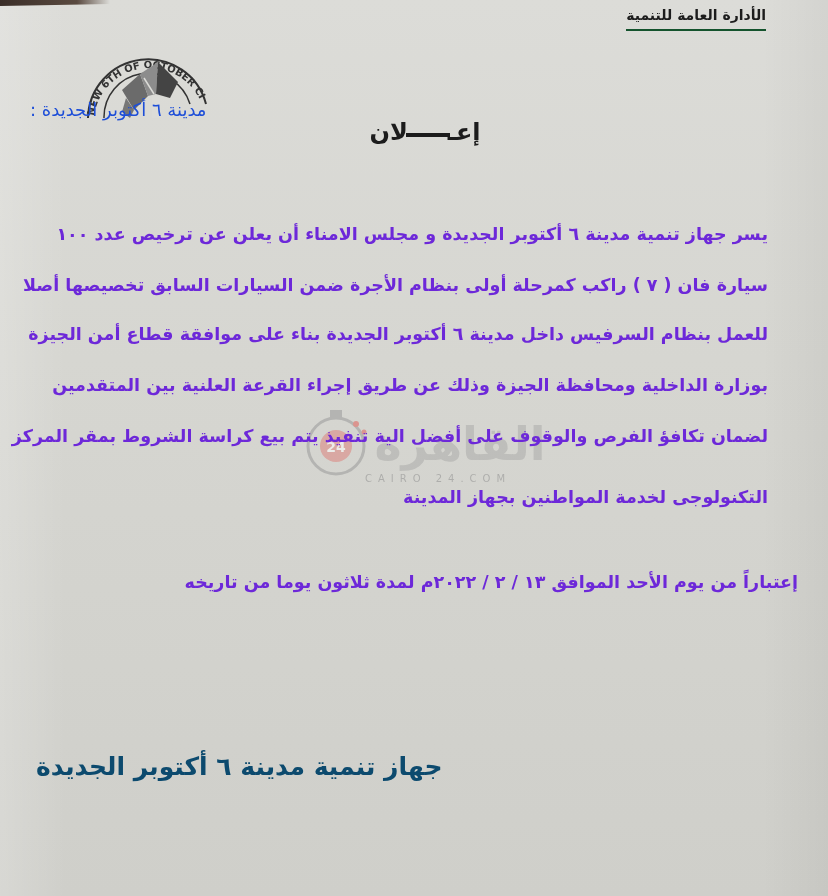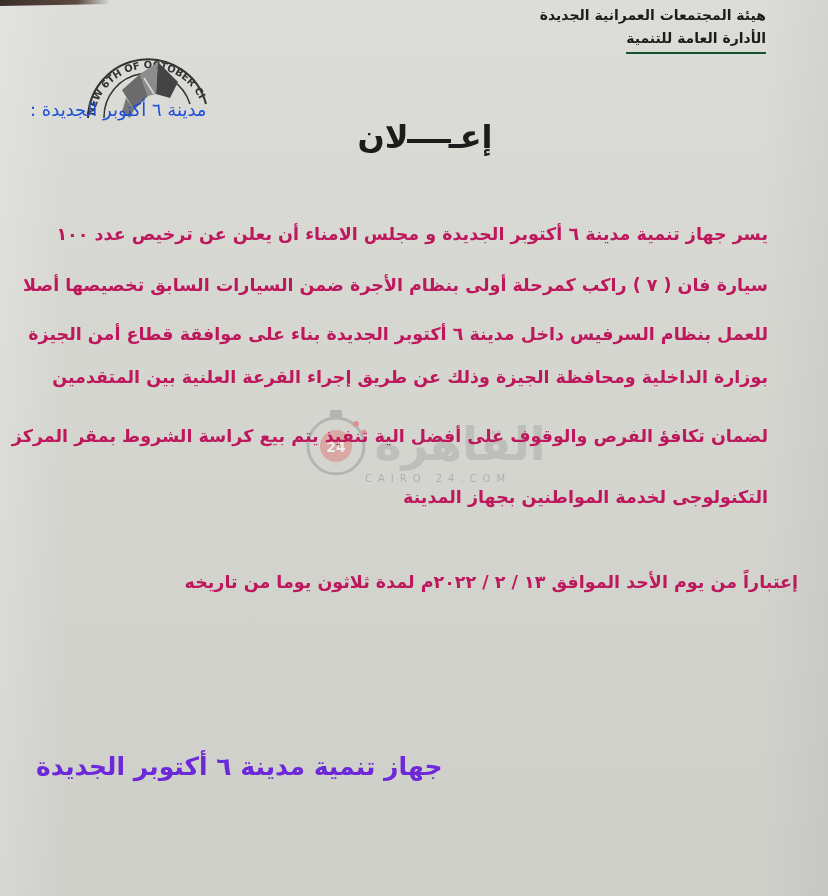--- a/index.html
+++ b/index.html
@@ -72,21 +72,21 @@
       white-space: nowrap;
     }
     
     .title {
       position: absolute;
       left: 330px;
       top: 118px;
       width: 190px;
       text-align: center;
       direction: rtl;
-      font-size: 32px;
+      font-size: 24px;
       font-weight: bold;
       letter-spacing: 2px;
     }
     .title .kashida {
       display: inline-block;
       width: 44px;
       height: 4px;
       background: #1c1c1c;
       vertical-align: middle;
       margin: 0 -2px;
@@ -95,53 +95,52 @@
     }
     
     .body-line {
       position: absolute;
       right: 60px;
       direction: rtl;
       text-align: right;
       font-size: 17.5px;
       font-weight: bold;
       white-space: nowrap;
-      color: #be185d;
+      color: #6d28d9;
     }
     
     .watermark {
       position: absolute;
       left: 300px;
       top: 402px;
       width: 260px;
       height: 90px;
       opacity: 0.55;
       pointer-events: none;
     }
     
     .signature {
       position: absolute;
       left: 36px;
       top: 752px;
       direction: rtl;
       font-size: 25px;
       font-weight: bold;
-      color: #6d28d9;
+      color: #0c4a6e;
       white-space: nowrap;
       letter-spacing: 0.5px;
     }
   </style>
 </head>
 <body>
 
 <div class="paper"></div>
 <div class="top-shadow"></div>
 
 <div class="header-block ink">
-  <div class="header-line">هيئة المجتمعات العمرانية الجديدة</div>
   <div><span class="header-line underlined">الأدارة العامة للتنمية</span></div>
 </div>
 
 <div class="logo">
   <svg width="136" height="80" viewBox="0 0 136 80">
     <defs>
       <path id="arcPath" d="M 16 78 A 56 56 0 0 1 122 62" fill="none"></path>
     </defs>
     <path d="M 10 80 A 60 60 0 0 1 128 66" fill="none" stroke="#333" stroke-width="2"></path>
     <path d="M 26 80 A 44 44 0 0 1 112 66" fill="none" stroke="#333" stroke-width="1.5"></path>
@@ -172,18 +171,18 @@
     <circle cx="56" cy="22" r="3" fill="#e0605a"></circle>
     <circle cx="64" cy="30" r="2.5" fill="#e0605a"></circle>
     <text x="160" y="58" text-anchor="middle" font-family="DejaVu Sans, sans-serif" font-size="46" font-weight="bold" fill="#8f8f8f" opacity="0.6" direction="rtl">القاهرة</text>
     <text x="138" y="80" text-anchor="middle" font-family="DejaVu Sans, sans-serif" font-size="10" letter-spacing="6" fill="#8f8f8f">CAIRO 24.COM</text>
   </svg>
 </div>
 
 <div class="body-line" style="top:224px;">يسر جهاز تنمية مدينة ٦ أكتوبر الجديدة و مجلس الامناء أن يعلن عن ترخيص عدد ١٠٠</div>
 <div class="body-line" style="top:275px;">سيارة فان ( ٧ ) راكب  كمرحلة أولى بنظام الأجرة ضمن السيارات السابق تخصيصها أصلا</div>
 <div class="body-line" style="top:324px;">للعمل بنظام السرفيس داخل مدينة ٦ أكتوبر الجديدة بناء على موافقة قطاع أمن الجيزة</div>
-<div class="body-line" style="top:367px;">بوزارة الداخلية ومحافظة الجيزة وذلك عن طريق إجراء القرعة العلنية بين المتقدمين</div>
+<div class="body-line" style="top:375px;">بوزارة الداخلية ومحافظة الجيزة وذلك عن طريق إجراء القرعة العلنية بين المتقدمين</div>
 <div class="body-line" style="top:426px;text-align:right;">لضمان تكافؤ الفرص والوقوف على أفضل الية تنفيذ يتم بيع كراسة الشروط بمقر المركز</div>
 <div class="body-line" style="top:487px;">التكنولوجى لخدمة المواطنين بجهاز المدينة</div>
 <div class="body-line" style="top:572px; right:30px;">إعتباراً من يوم      الأحد      الموافق  ١٣  /  ٢ / ٢٠٢٢م لمدة ثلاثون يوما من تاريخه</div>
 
 <div class="signature">جهاز تنمية مدينة ٦ أكتوبر الجديدة</div>
 
 </body></html>

